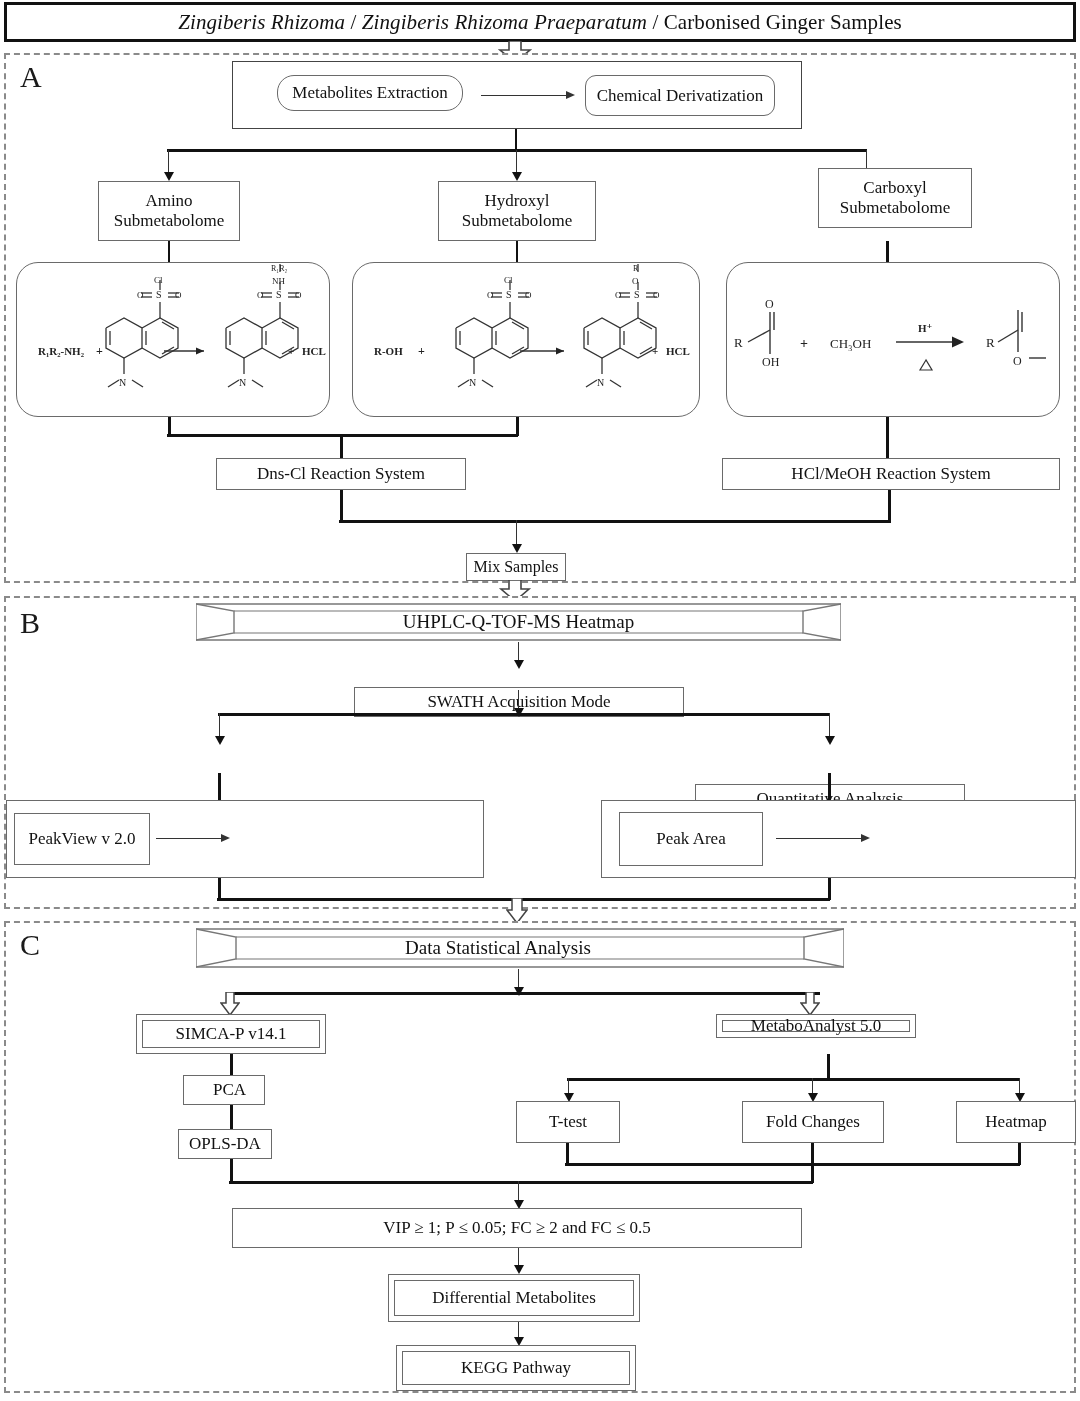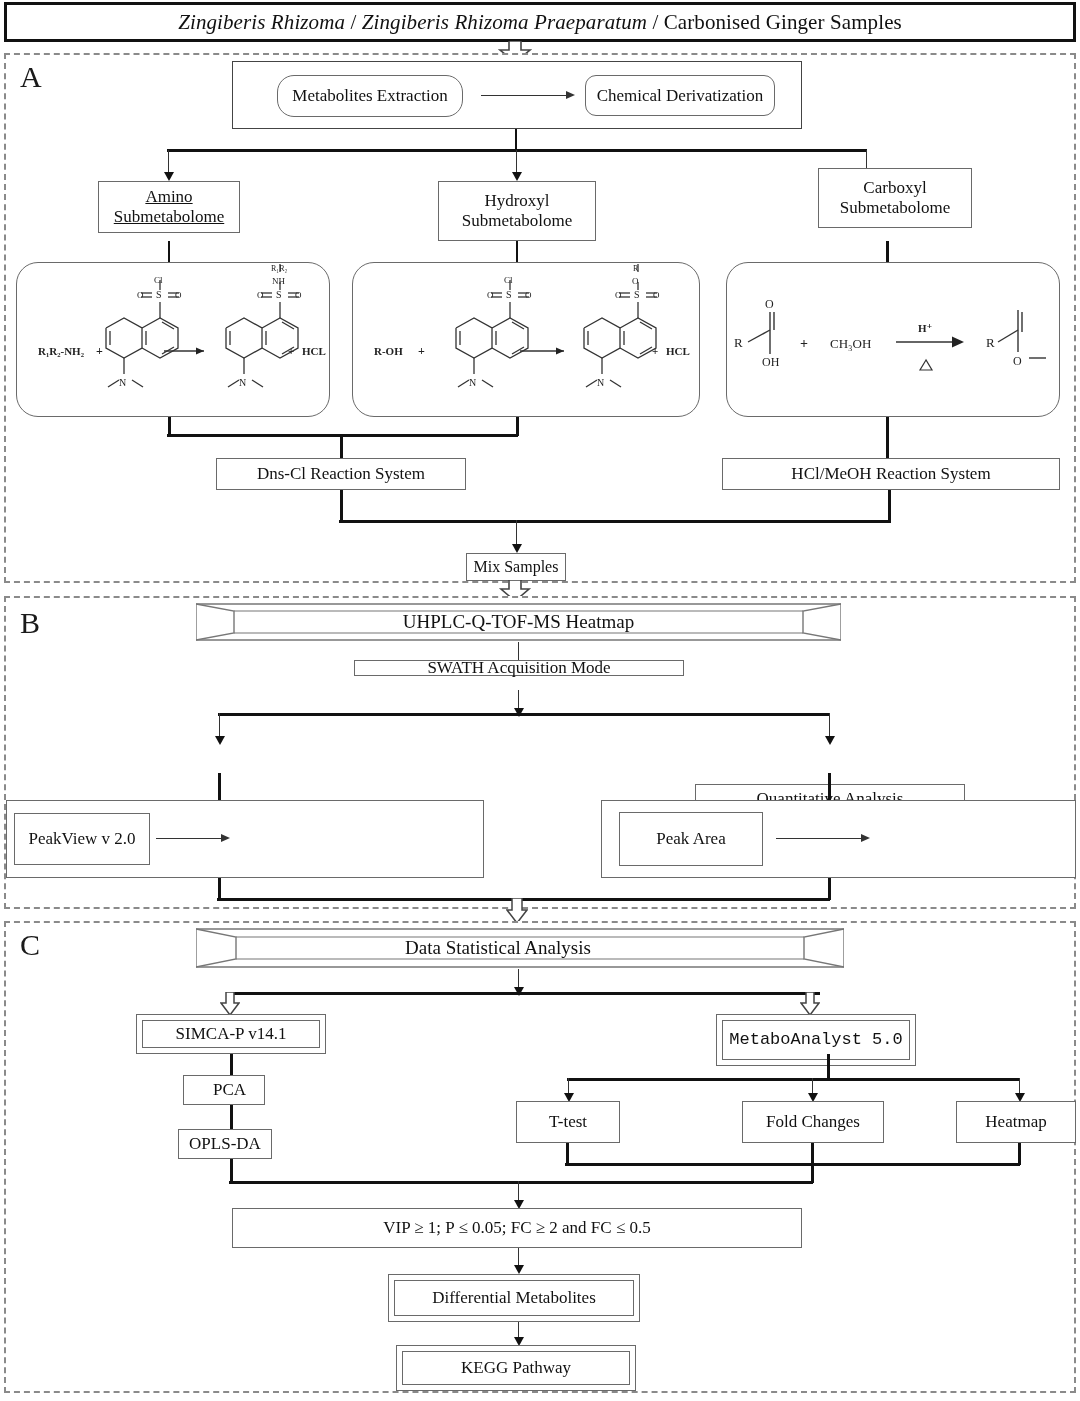--- a/index.html
+++ b/index.html
@@ -103,38 +103,38 @@
   <div class="abs hollow-arrow" style="left:497px;top:41px;">
     <svg width="36" height="22" viewBox="0 0 36 22">
       <polygon points="12,0 24,0 24,9 33,9 18,21 3,9 12,9" fill="#ffffff" stroke="#444" stroke-width="1.6"></polygon>
     </svg>
   </div>
 
   <div class="abs panel" style="left:4px;top:53px;width:1072px;height:530px;"></div>
   <div class="abs panel-letter" style="left:20px;top:62px;">A</div>
 
   <div class="abs box" style="left:232px;top:61px;width:570px;height:68px;border-color:#444;"></div>
-  <div class="abs box round" style="left:277px;top:75px;width:186px;height:42px;border-radius:17px;">Metabolites Extraction</div>
+  <div class="abs box round" style="left:277px;top:75px;width:186px;height:36px;border-radius:17px;">Metabolites Extraction</div>
   <div class="abs box round" style="left:585px;top:75px;width:190px;height:41px;">Chemical Derivatization</div>
 
   <div class="abs hline thin" style="left:481px;top:95px;width:86px;"></div>
   <div class="abs arrowhead-right" style="left:566px;top:91px;"></div>
 
   <div class="abs vline" style="left:515px;top:129px;height:22px;"></div>
 
   <div class="abs hline thick" style="left:167px;top:149px;width:700px;"></div>
 
   <div class="abs vline thin" style="left:168px;top:150px;height:24px;"></div>
   <div class="abs arrowhead-down" style="left:164px;top:172px;"></div>
   <div class="abs vline thin" style="left:516px;top:150px;height:24px;"></div>
   <div class="abs arrowhead-down" style="left:512px;top:172px;"></div>
   <div class="abs vline thin" style="left:866px;top:150px;height:24px;"></div>
   <div class="abs arrowhead-down" style="left:862px;top:172px;"></div>
 
-  <div class="abs box" style="left:98px;top:181px;width:142px;height:52px;text-decoration:underline;">
+  <div class="abs box" style="left:98px;top:181px;width:142px;height:60px;">
     <span class="two-line">
       <span>Amino</span><br>
       <span>Submetabolome</span>
     </span>
   </div>
   <div class="abs box" style="left:438px;top:181px;width:158px;height:60px;">
     <span class="two-line">
       <span>Hydroxyl</span><br>
       <span>Submetabolome</span>
     </span>
@@ -343,21 +343,21 @@
       <polygon points="645,2 607,9 607,31 645,38" fill="#fff" stroke="#777" stroke-width="1.4"></polygon>
       <line x1="38" y1="9" x2="607" y2="9" stroke="#777" stroke-width="1.2"></line>
       <line x1="38" y1="31" x2="607" y2="31" stroke="#777" stroke-width="1.2"></line>
     </svg>
     <div class="banner-label">UHPLC-Q-TOF-MS Heatmap</div>
   </div>
 
   <div class="abs vline thin" style="left:518px;top:642px;height:22px;"></div>
   <div class="abs arrowhead-down" style="left:514px;top:660px;"></div>
 
-  <div class="abs box" style="left:354px;top:660px;width:330px;height:16px;">SWATH Acquisition Mode</div>
+  <div class="abs box" style="left:354px;top:687px;width:330px;height:30px;">SWATH Acquisition Mode</div>
 
   <div class="abs vline thin" style="left:518px;top:690px;height:25px;"></div>
   <div class="abs arrowhead-down" style="left:514px;top:708px;"></div>
   <div class="abs hline thick" style="left:218px;top:713px;width:612px;"></div>
 
   <div class="abs vline thin" style="left:219px;top:713px;height:27px;"></div>
   <div class="abs arrowhead-down" style="left:215px;top:736px;"></div>
   <div class="abs vline thin" style="left:829px;top:713px;height:27px;"></div>
   <div class="abs arrowhead-down" style="left:825px;top:736px;"></div>
 
@@ -411,21 +411,21 @@
   </div>
   <div class="abs hollow-arrow" style="left:800px;top:992px;">
     <svg width="20" height="24" viewBox="0 0 20 24">
       <polygon points="6,0 14,0 14,11 19,11 10,23 1,11 6,11" fill="#ffffff" stroke="#444" stroke-width="1.5"></polygon>
     </svg>
   </div>
 
   <div class="abs box double" style="left:136px;top:1014px;width:190px;height:40px;">
     <span class="inner">SIMCA-P v14.1</span>
   </div>
-  <div class="abs box double" style="left:716px;top:1014px;width:200px;height:52px;font-family:Liberation Mono, monospace;">
+  <div class="abs box double" style="left:716px;top:1014px;width:200px;height:24px;">
     <span class="inner">MetaboAnalyst 5.0</span>
   </div>
 
   <div class="abs vline thick" style="left:230px;top:1054px;height:22px;"></div>
   <div class="abs box" style="left:183px;top:1075px;width:82px;height:30px;padding-left:17px;">PCA</div>
   <div class="abs vline thick" style="left:230px;top:1105px;height:25px;"></div>
   <div class="abs box" style="left:178px;top:1129px;width:94px;height:30px;">OPLS-DA</div>
   <div class="abs vline thick" style="left:230px;top:1159px;height:23px;"></div>
 
   <div class="abs vline thick" style="left:827px;top:1054px;height:26px;"></div>

